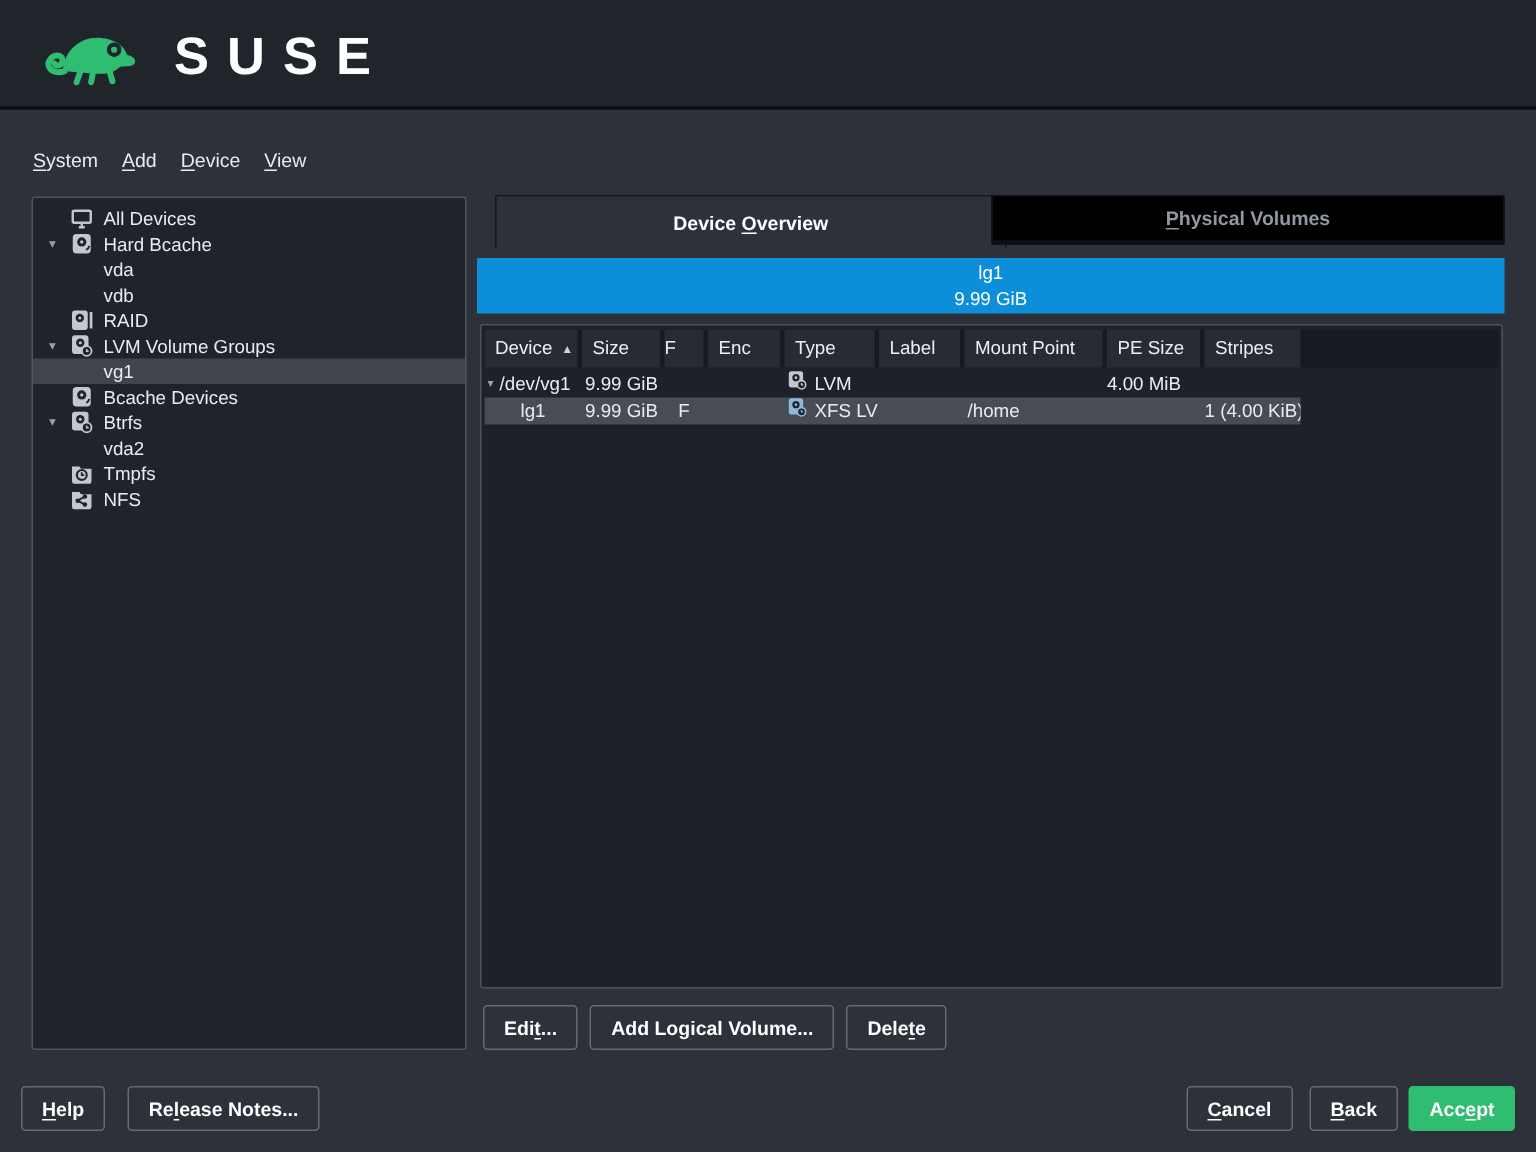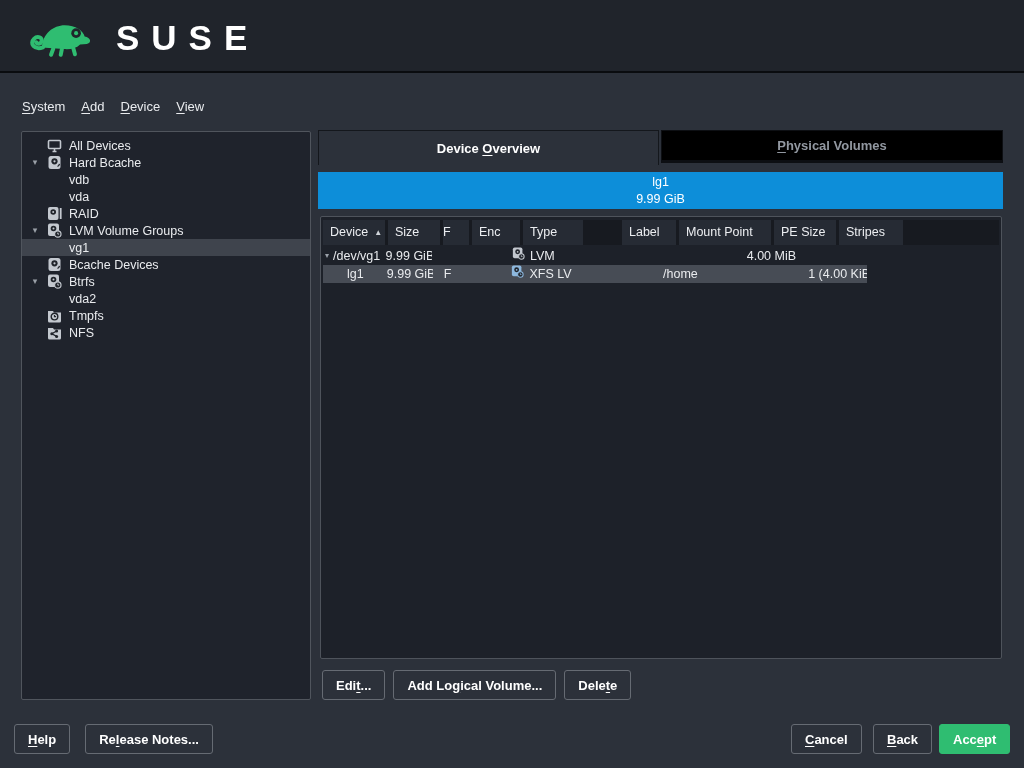--- a/index.html
+++ b/index.html
@@ -37,21 +37,21 @@
   .tree-row.selected { background:#3f444d; }
   .expander { width:14px; margin-right:5px; color:#9aa0a8; font-size:9px; text-align:center; line-height:17px; }
   .tspacer { width:14px; margin-right:5px; }
   .ticon { width:15px; height:15px; margin-right:7px; display:inline-flex; align-items:center; justify-content:center; }
   .lvl2 { padding-left:47px; }
 
   
   .tabs { position:absolute; left:318px; top:130px; width:685px; height:36px; }
   .tab { position:absolute; top:0; height:35px; display:flex; align-items:center; justify-content:center;
          font-weight:bold; font-size:13px; }
-  .tab.active { left:0; width:341px; background:#2c313a; color:#ffffff;
+  .tab.active { left:12px; width:341px; background:#2c313a; color:#ffffff;
                 border:1px solid #14171c; border-bottom:none; }
   .tab.inactive { left:343px; width:342px; height:33px; background:#000000; color:#9298a1;
                   border:1px solid #0d0f13; border-bottom:3px solid #0d0f13; }
 
   
   .summary-bar {
     position:absolute; left:318px; top:172px; width:685px; height:37px;
     background:#0d8ed9; color:#ffffff; font-size:12.5px;
     display:flex; flex-direction:column; align-items:center; justify-content:center; line-height:1.3;
   }
@@ -63,21 +63,21 @@
   }
   .thead { margin:3px 0 0 2px; width:676px; height:25px; background:#171a20; display:flex; gap:3px; }
   .th { background:#262b34; height:25px; line-height:25px; padding-left:7px;
         font-size:12.5px; color:#eceef1; display:flex; align-items:center; gap:6px; }
   .sort-arrow { font-size:8px; color:#cfd3d8; }
   .trow { margin-left:2px; width:544px; height:18px; display:flex; gap:3px; align-items:center; font-size:12.5px; }
   .trow.selected { background:#474c55; }
   .td { height:18px; line-height:18px; padding-left:2px; white-space:nowrap; overflow:hidden; }
   .c-device{width:62px;} .c-size{width:52px;} .c-f{width:26px;text-align:center;padding-left:0;}
   .c-enc{width:48px;} .c-type{width:60px; display:flex; align-items:center; gap:5px; overflow:visible;}
-  .c-label{width:54px;margin-left:36px;} .c-mount{width:92px;} .c-pe{width:62px;padding-left:0;}
+  .c-label{width:54px;} .c-mount{width:92px;} .c-pe{width:62px;padding-left:0;}
   .c-stripes{width:64px; text-align:right; padding-right:3px; padding-left:0;}
   .row-expander { font-size:8px; color:#9aa0a8; margin:0 4px 0 2px; }
   .indent24 { padding-left:24px; }
 
   
   .btn {
     background:#2c313a; border:1px solid #666b73; border-radius:3px;
     color:#ffffff; font-weight:bold; font-size:13px; font-family:"Liberation Sans", sans-serif;
     height:30px; padding:0 13px; cursor:default;
   }
@@ -133,25 +133,25 @@
         <rect x="1.5" y="1" width="12" height="13" rx="2.5" fill="#c3c8cf"></rect>
         <circle cx="7.5" cy="6.3" r="3.1" fill="#20242b"></circle>
           <circle cx="7.5" cy="6.3" r="1.1" fill="#c3c8cf"></circle>
         <path d="M10.5 11.5 a3.5 3.5 0 0 0 2 -2.6" stroke="#20242b" stroke-width="1.3" fill="none"></path>
       </svg>
     </span>
     <span>Hard Bcache</span>
   </div>
 
   <div class="tree-row lvl2">
+    <span>vda</span>
+  </div>
+
+  <div class="tree-row lvl2">
     <span>vdb</span>
-  </div>
-
-  <div class="tree-row lvl2">
-    <span>vda</span>
   </div>
 
   <div class="tree-row">
     <span class="tspacer"></span>
     <span class="ticon">
       <svg width="15" height="15" viewBox="0 0 15 15">
         <rect x="1" y="1" width="10.5" height="13" rx="2" fill="#c3c8cf"></rect>
         <circle cx="6.2" cy="6" r="2.8" fill="#20242b"></circle>
           <circle cx="6.2" cy="6" r="1" fill="#c3c8cf"></circle>
         <rect x="12.8" y="2" width="1.8" height="11" fill="#c3c8cf"></rect>

